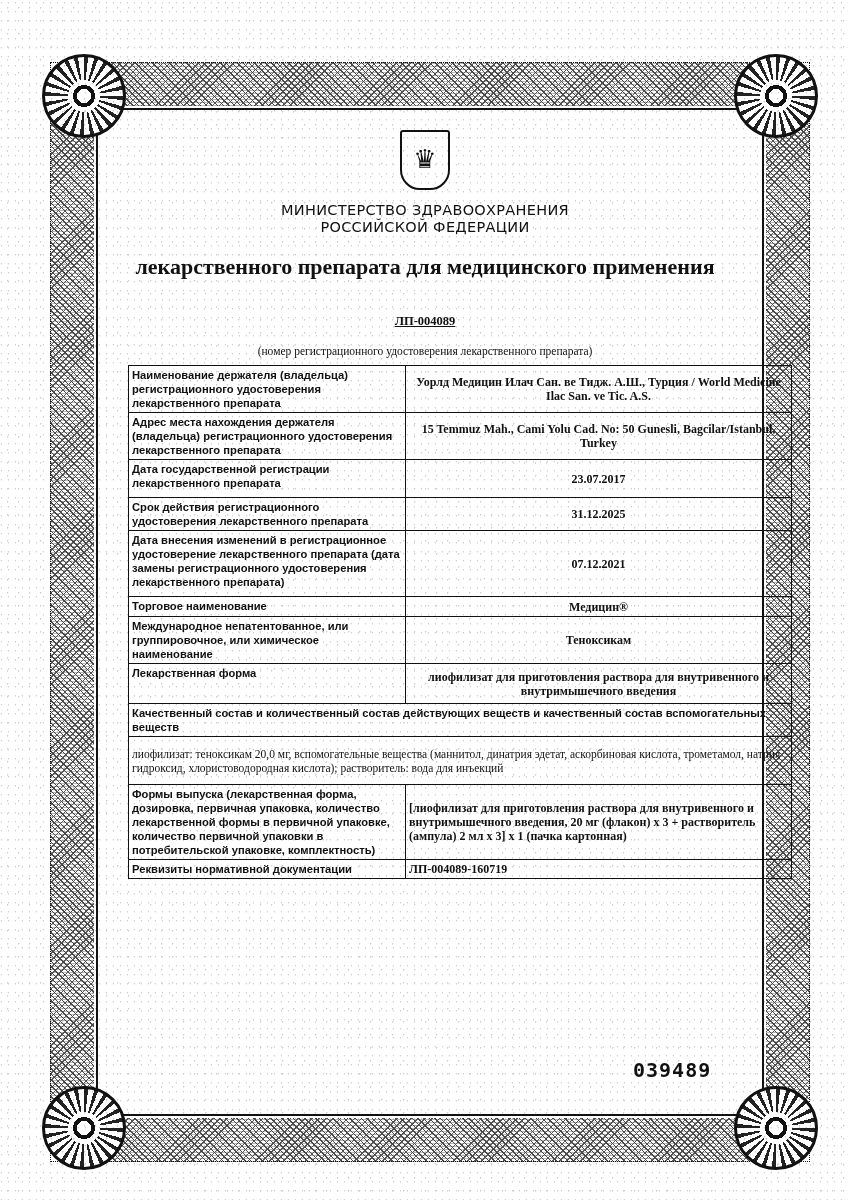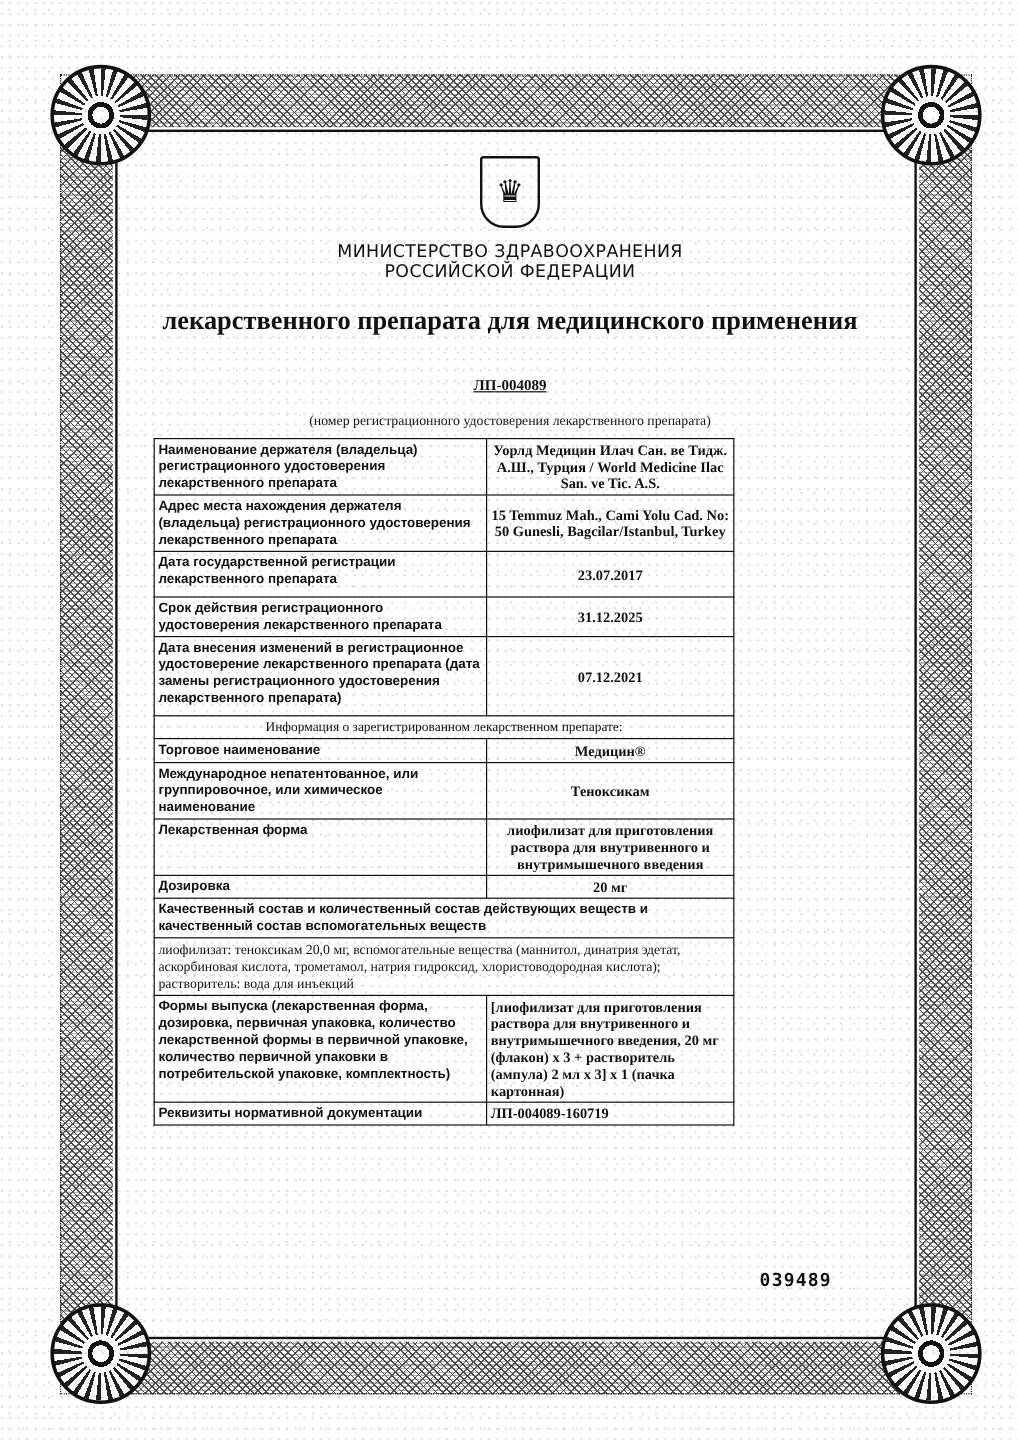--- a/index.html
+++ b/index.html
@@ -43,21 +43,21 @@
 
   .ministry { text-align: center; font-family: "DejaVu Sans", sans-serif; font-size: 14.5px; letter-spacing: .3px; line-height: 17px; margin-top: 12px; text-transform: uppercase; }
 
   .title { text-align: center; font-weight: bold; margin-top: 18px; line-height: 26px; }
   .title .l1 { font-size: 23px; display: block; }
   .title .l2 { font-size: 22px; display: block; }
 
   .regno { text-align: center; margin-top: 34px; font-size: 12.5px; font-weight: bold; text-decoration: underline; }
   .regno-caption { text-align: center; font-size: 11.5px; margin-top: 16px; }
 
-  table.cert { width: 484px; margin: 8px 0 0 8px; border-collapse: collapse; font-family: "Liberation Sans", sans-serif; font-size: 11.2px; font-weight: bold; line-height: 14px; }
+  table.cert { width: 664px; margin: 8px 0 0 8px; border-collapse: collapse; font-family: "Liberation Sans", sans-serif; font-size: 11.2px; font-weight: bold; line-height: 14px; }
   table.cert td { border: 1.5px solid #111; padding: 2px 3px; vertical-align: middle; }
   table.cert td.lbl { width: 270px; text-align: left; vertical-align: top; }
   table.cert td.val { text-align: center; font-family: "Liberation Serif", serif; font-size: 12px; }
   table.cert td.val.left { text-align: left; }
   table.cert td.span { text-align: left; font-weight: bold; }
   table.cert td.span.center { text-align: center; font-weight: normal; font-family: "Liberation Serif", serif; }
   table.cert td.span.normal { font-weight: normal; font-family: "Liberation Serif", serif; font-size: 11.5px; }
   .h-r1 { height: 46px; }
   .h-r2 { height: 46px; }
   .h-r3 { height: 38px; }
@@ -66,21 +66,21 @@
   .h-r6 { height: 18px; }
   .h-r7 { height: 20px; }
   .h-r8 { height: 44px; }
   .h-r9 { height: 40px; }
   .h-r10 { height: 18px; }
   .h-r11 { height: 28px; }
   .h-r12 { height: 48px; }
   .h-r13 { height: 74px; }
   .h-r14 { height: 18px; margin-left: 12px; }
 
-  .serial { position: absolute; left: 633px; top: 1058px; font-family: "DejaVu Sans Mono", monospace; font-weight: bold; font-size: 15px; letter-spacing: 1px; }
+  .serial { position: absolute; left: 633px; top: 1058px; font-family: "DejaVu Sans Mono", monospace; font-weight: bold; font-size: 20px; letter-spacing: 1px; }
 </style>
 </head>
 <body>
 
 <div class="frame">
   <div class="border-band band-top"></div>
   <div class="border-band band-bottom"></div>
   <div class="border-band band-left"></div>
   <div class="border-band band-right"></div>
   <div class="band-line outer-line"></div>
@@ -121,38 +121,31 @@
       <td class="val">23.07.2017</td>
     </tr>
     <tr class="h-r4">
       <td class="lbl">Срок действия регистрационного удостоверения лекарственного препарата</td>
       <td class="val">31.12.2025</td>
     </tr>
     <tr class="h-r5">
       <td class="lbl">Дата внесения изменений в регистрационное удостоверение лекарственного препарата (дата замены регистрационного удостоверения лекарственного препарата)</td>
       <td class="val">07.12.2021</td>
     </tr>
-    <tr class="h-r6">
-      <td class="span center" colspan="2">Информация о зарегистрированном лекарственном препарате:</td>
-    </tr>
     <tr class="h-r7">
       <td class="lbl">Торговое наименование</td>
       <td class="val">Медицин®</td>
     </tr>
     <tr class="h-r8">
       <td class="lbl">Международное непатентованное, или группировочное, или химическое наименование</td>
       <td class="val">Теноксикам</td>
     </tr>
     <tr class="h-r9">
       <td class="lbl">Лекарственная форма</td>
       <td class="val">лиофилизат для приготовления раствора для внутривенного и внутримышечного введения</td>
-    </tr>
-    <tr class="h-r10">
-      <td class="lbl">Дозировка</td>
-      <td class="val">20 мг</td>
     </tr>
     <tr class="h-r11">
       <td class="span" colspan="2">Качественный состав и количественный состав действующих веществ и качественный состав вспомогательных веществ</td>
     </tr>
     <tr class="h-r12">
       <td class="span normal" colspan="2">лиофилизат: теноксикам 20,0 мг, вспомогательные вещества (маннитол, динатрия эдетат, аскорбиновая кислота, трометамол, натрия гидроксид, хлористоводородная кислота); растворитель: вода для инъекций</td>
     </tr>
     <tr class="h-r13">
       <td class="lbl">Формы выпуска (лекарственная форма, дозировка, первичная упаковка, количество лекарственной формы в первичной упаковке, количество первичной упаковки в потребительской упаковке, комплектность)</td>
       <td class="val left">[лиофилизат для приготовления раствора для внутривенного и внутримышечного введения, 20 мг (флакон) x 3 + растворитель (ампула) 2 мл x 3] x 1 (пачка картонная)</td>

